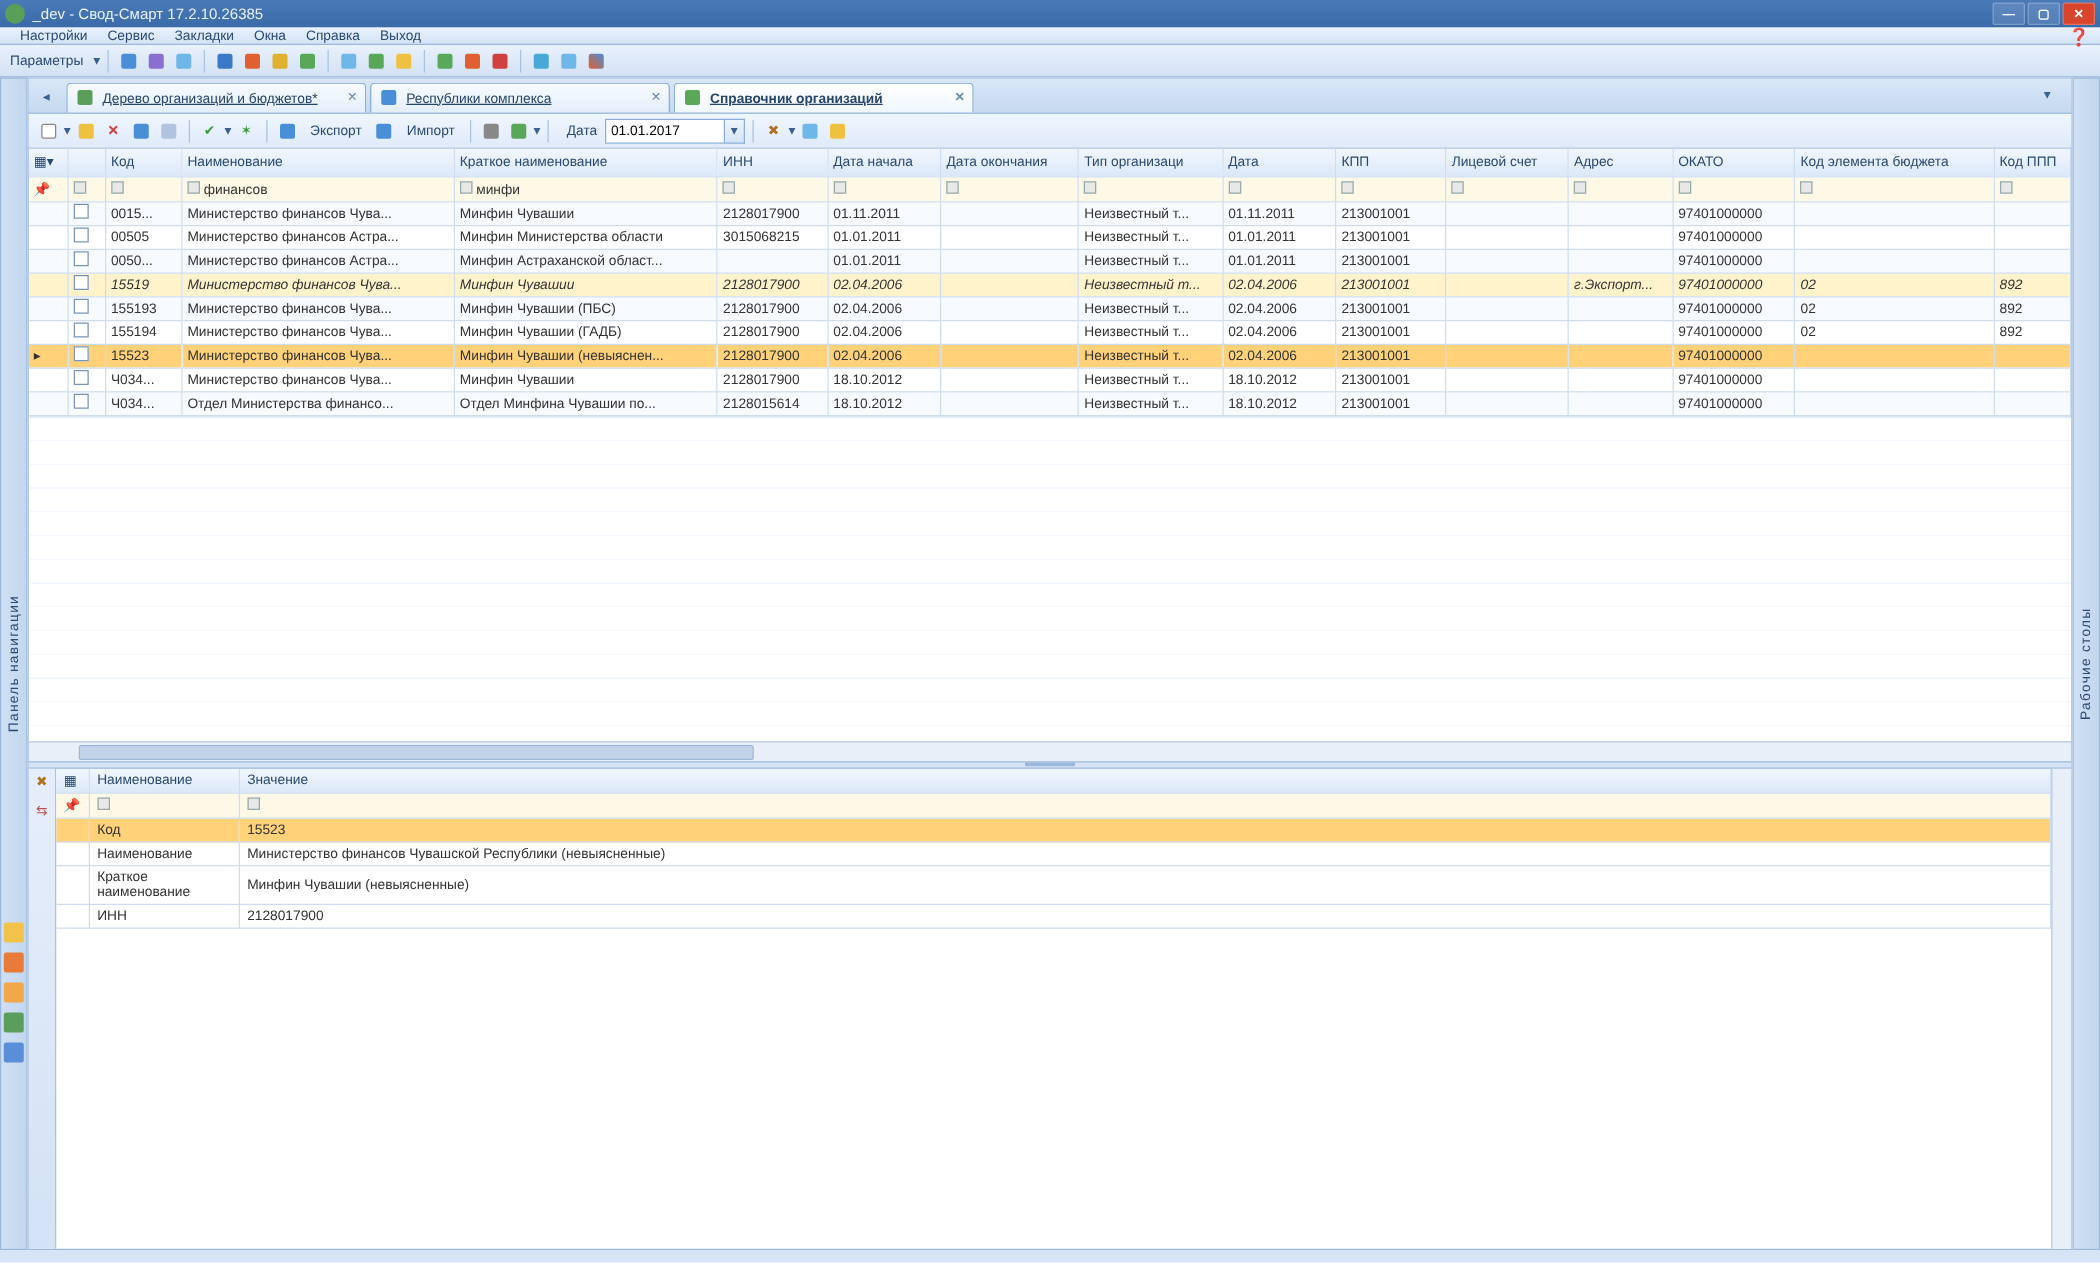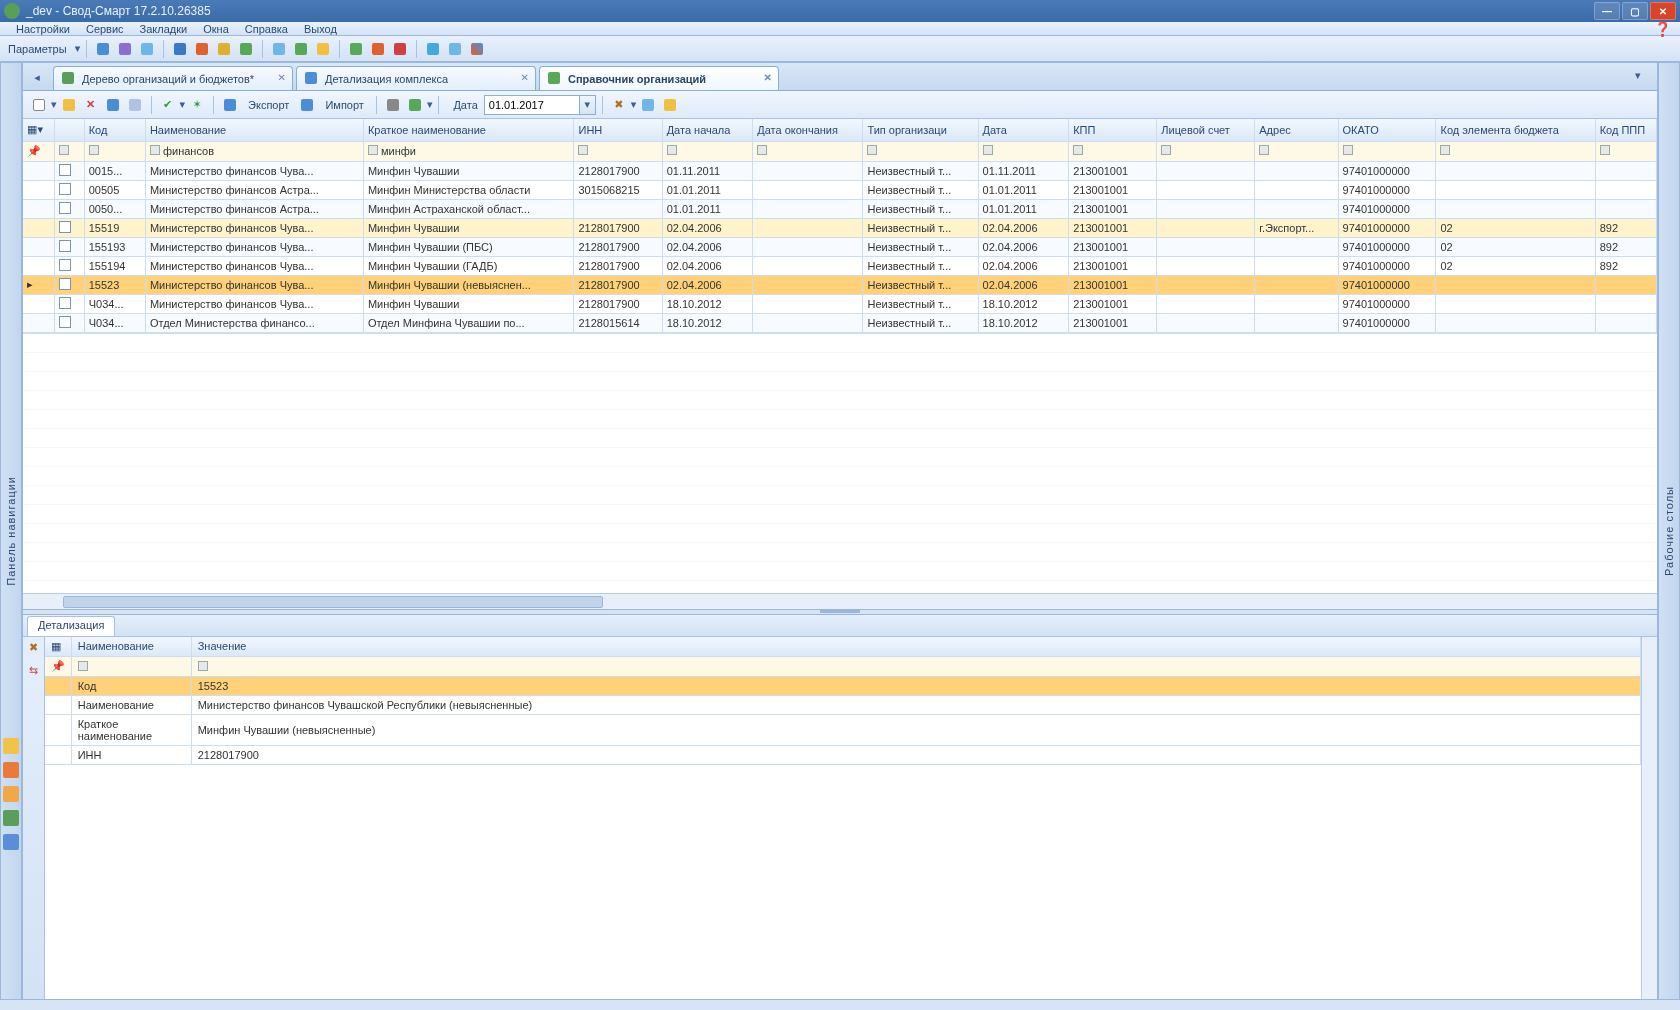--- a/index.html
+++ b/index.html
@@ -20,21 +20,21 @@
 
 
 .toolbar1 { height: 26px; background: linear-gradient(#e9f1fc,#d3e2f5); display: flex; align-items: center; padding: 0 6px; border-bottom: 1px solid #9bb8dc; gap: 2px; }
 .tlabel { color: #2b4a72; padding: 0 6px 0 2px; }
 .tbtn { width: 20px; height: 20px; display: inline-flex; align-items: center; justify-content: center; border-radius: 2px; }
 .sep { width: 1px; height: 18px; background: #a9c2df; margin: 0 4px; }
 
 
 .tabbar { height: 28px; background: linear-gradient(#d9e7f8,#c6d9ef); display: flex; align-items: flex-end; padding-left: 30px; border-bottom: 1px solid #8aaed8; position: relative; }
 .tabarrow { position: absolute; left: 6px; top: 6px; width: 16px; height: 16px; display: flex; align-items: center; justify-content: center; color: #3a5f90; }
-.tab { height: 24px; background: linear-gradient(#f7fbff,#e3eefb); border: 1px solid #8aaed8; border-bottom: none; border-radius: 4px 4px 0 0; display: flex; align-items: center; padding: 0 29px 0 8px; margin-right: 3px; position: relative; color: #28456b; min-width: 240px; }
+.tab { height: 24px; background: linear-gradient(#f7fbff,#e3eefb); border: 1px solid #8aaed8; border-bottom: none; border-radius: 4px 4px 0 0; display: flex; align-items: center; padding: 0 29px 0 8px; margin-right: 3px; position: relative; color: #28456b; min-width: 240px; text-decoration: underline; }
 .tab.active { background: linear-gradient(#fff,#f0f7ff); font-weight: bold; }
 .tab .tabicon { width: 14px; height: 14px; margin-right: 6px; }
 .tab .tabx { position: absolute; right: 6px; top: 5px; color: #6e8ab0; font-size: 10px; }
 .dd { position: absolute; right: 6px; top: 6px; width: 16px; height: 16px; color: #3a5f90; }
 
 
 .toolbar2 { height: 28px; background: linear-gradient(#f0f6fe,#dfeafa); display: flex; align-items: center; padding: 0 6px; border-bottom: 1px solid #a9c2df; gap: 2px; }
 .datefield { display: flex; align-items: center; margin-left: 8px; }
 .datefield label { color: #2b4a72; margin-right: 6px; }
 .datefield input { width: 96px; height: 20px; border: 1px solid #8aaed8; background: #fff; padding: 0 4px; }
@@ -52,21 +52,21 @@
 
 
 .gridwrap { flex: 0 0 auto; overflow: hidden; }
 table.grid { border-collapse: collapse; width: 100%; table-layout: fixed; }
 .grid th, .grid td { border-right: 1px solid #cdddef; border-bottom: 1px solid #cdddef; height: 19px; padding: 0 4px; white-space: nowrap; overflow: hidden; text-overflow: ellipsis; text-align: left; color: #333; }
 .grid th { background: linear-gradient(#f2f7fe,#dbe8f8); color: #2b4a72; font-weight: normal; height: 22px; }
 .grid tr.filterrow td { background: #fdf9e6; height: 20px; }
 .filtericon { width: 10px; height: 10px; display: inline-block; border: 1px solid #9aa; background: #e8e8e8; }
 .grid tr.odd td { background: #f7fbff; }
 .grid tr.even td { background: #fff; }
-.grid tr.hl td { background: #fff3cc; }
+.grid tr.hl td { background: #fff3cc; font-style: italic; }
 .grid tr.sel td { background: #ffd27a; }
 .rowmark { text-align: center; }
 .chkbox { width: 12px; height: 12px; border: 1px solid #7a95b8; display: inline-block; background: #fff; }
 .emptyrows { height: 260px; background: repeating-linear-gradient(#fff 0, #fff 18px, #f3f8fe 18px, #f3f8fe 19px); border-top: 1px solid #cdddef; }
 .hscroll { height: 16px; background: #e9eff8; border-top: 1px solid #b8cce4; position: relative; }
 .hsthumb { position: absolute; left: 40px; top: 2px; width: 540px; height: 12px; background: #c3d4ea; border: 1px solid #9bb8dc; border-radius: 2px; }
 .splitter { height: 6px; background: #d6e4f5; border-top: 1px solid #9bb8dc; border-bottom: 1px solid #9bb8dc; display: flex; align-items: center; justify-content: center; }
 .splitgrip { width: 40px; height: 3px; background: #9bb8dc; }
 
 
@@ -196,21 +196,21 @@
 
     <div class="tabbar">
       <span class="tabarrow">◂</span>
       <div class="tab">
         <span class="tabicon"><span class="sq" style="background:#5a9e5a"></span></span>
         <span>Дерево организаций и бюджетов*</span>
         <span class="tabx">✕</span>
       </div>
       <div class="tab">
         <span class="tabicon"><span class="sq" style="background:#4a8ed8"></span></span>
-        <span>Детализация комплекса</span>
+        <span>Республики комплекса</span>
         <span class="tabx">✕</span>
       </div>
       <div class="tab active">
         <span class="tabicon"><span class="sq" style="background:#58a858"></span></span>
         <span>Справочник организаций</span>
         <span class="tabx">✕</span>
       </div>
       <span class="dd">▾</span>
     </div>
 
@@ -501,23 +501,20 @@
       <div class="emptyrows"></div>
       <div class="hscroll">
           <div class="hsthumb"></div>
         </div>
     </div>
 
     <div class="splitter">
         <div class="splitgrip"></div>
       </div>
 
-    <div class="detailtabs">
-      <div class="dtab">Детализация</div>
-    </div>
     <div class="detailbody">
       <div class="detailside">
         <span style="color:#b07020">✖</span>
         <span style="color:#c05050">⇆</span>
       </div>
       <div class="detailgrid">
         <table class="dgrid">
           <colgroup>
               <col style="width:20px">
               <col style="width:120px">

